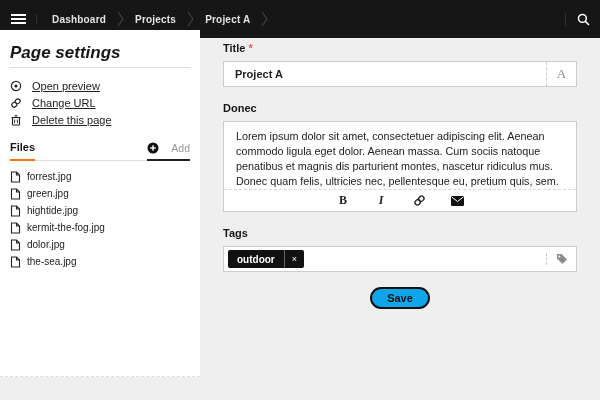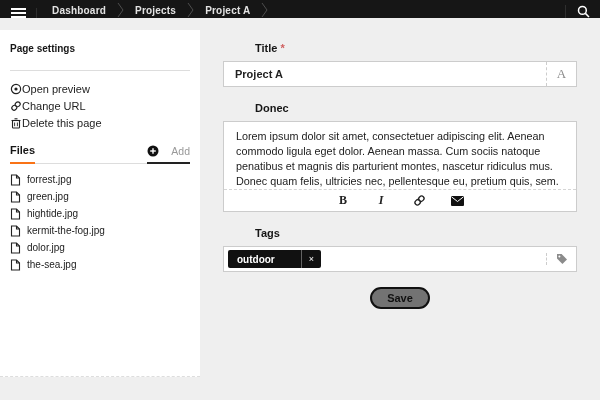--- a/index.html
+++ b/index.html
@@ -6,22 +6,22 @@
   html,body { width:600px; height:400px; }
   body {
     font-family:"Liberation Sans", sans-serif;
     background:#efefef;
     position:relative;
     overflow:hidden;
   }
 
   
   .topbar {
-    position:absolute; top:0; left:0; width:600px; height:18px;
-    background:#161616; display:flex; align-items:flex-end;
+    position:absolute; top:0; left:0; width:600px; height:38px;
+    background:#161616; display:flex; align-items:center;
   }
   .menu-btn {
     width:37px; display:flex; align-items:center; justify-content:center;
     border-right:1px solid #2f2f2f; cursor:pointer;
   }
   .hamburger { display:flex; flex-direction:column; gap:2px; }
   .hamburger span { width:15px; height:2px; background:#fff; display:block; }
   .breadcrumb { display:flex; align-items:center; padding-left:4px; }
   .crumb {
     color:#e3e3e3; font-size:10px; font-weight:bold;
@@ -34,27 +34,27 @@
     border-left:1px solid #2f2f2f; cursor:pointer;
   }
 
   
   .sidebar {
     position:absolute; left:0; top:30px; width:200px; height:347px;
     background:#fff; padding:13px 10px 0 10px;
     border-bottom:1px dashed #ddd;
   }
   .side-title {
-    font-size:10px; font-weight:bold; color:#161616;
-    padding-bottom:16px; border-bottom:1px solid #ddd;
+    font-size:17px; font-weight:bold; color:#161616;
+    padding-bottom:4px; border-bottom:1px solid #ddd;font-style:italic;
   }
   .side-menu { list-style:none; margin-top:9px; }
   .side-menu li {
-    display:flex; align-items:center; gap:0;
-    font-size:11px; color:#222; height:17px; cursor:pointer;
+    display:flex; align-items:center; gap:10px;
+    font-size:11px; color:#222; height:17px; cursor:pointer;text-decoration:underline;
   }
   .files-head {
     margin-top:13px; display:flex; justify-content:space-between;
     align-items:flex-end; border-bottom:1px solid #ddd;
   }
   .files-title-seg {
     font-size:11px; font-weight:bold; color:#161616;
     padding-bottom:6px; border-bottom:2px solid #f97316; margin-bottom:-1px;
   }
   .add-btn {
@@ -67,21 +67,21 @@
     display:flex; align-items:center; gap:6px;
     font-size:10px; color:#222; height:17px; cursor:pointer;
   }
 
   
   .main {
     position:absolute; left:200px; top:30px; width:400px;
     padding:12px 23px 0 23px;
   }
   .field { margin-bottom:15px; }
-  .label { font-size:11px; font-weight:bold; color:#161616; margin-bottom:7px;margin-left:32px; }
+  .label { font-size:11px; font-weight:bold; color:#161616; margin-bottom:7px; }
   .req { color:#cf5e5e; margin-left:3px; }
   .input-row {
     display:flex; align-items:stretch; background:#fff;
     border:1px solid #ccc; height:26px;
   }
   .input-row input {
     flex:1; border:none; outline:none; background:transparent;
     font-family:"Liberation Sans", sans-serif;
     font-size:11px; font-weight:bold; color:#222; padding:0 11px;
   }
@@ -109,33 +109,33 @@
   }
   .tb-b { font-family:"Liberation Serif", serif; font-weight:bold; font-size:12px; }
   .tb-i { font-family:"Liberation Serif", serif; font-style:italic; font-weight:bold; font-size:12px; }
   .tags-row {
     display:flex; align-items:center; background:#fff;
     border:1px solid #ccc; height:26px; padding-left:4px;
   }
   .tags-area { flex:1; display:flex; align-items:center; }
   .tag-chip {
     display:flex; align-items:stretch; background:#111; color:#fff;
-    border-radius:2px; overflow:hidden; height:18px; cursor:default;gap:17px;
+    border-radius:2px; overflow:hidden; height:18px; cursor:default;
   }
   .tag-chip-label {
     font-size:10px; font-weight:bold; padding:0 9px;
     display:flex; align-items:center;
   }
   .tag-chip-x {
     font-size:9px; padding:0 7px; display:flex; align-items:center;
     border-left:1px solid rgba(255,255,255,.35); cursor:pointer;
   }
   .save-row { text-align:center; margin-top:15px; }
   .save-btn {
-    display:inline-block; background:#737373; border:2px solid #111;
+    display:inline-block; background:#0ea5e9; border:2px solid #111;
     border-radius:999px; padding:3px 15px;
     font-family:"Liberation Sans", sans-serif;
     font-size:11px; font-weight:bold; color:#111; cursor:pointer;
   }
   .icon { display:inline-flex; align-items:center; justify-content:center; }
 </style>
 </head>
 <body>
 
 <div class="topbar">

